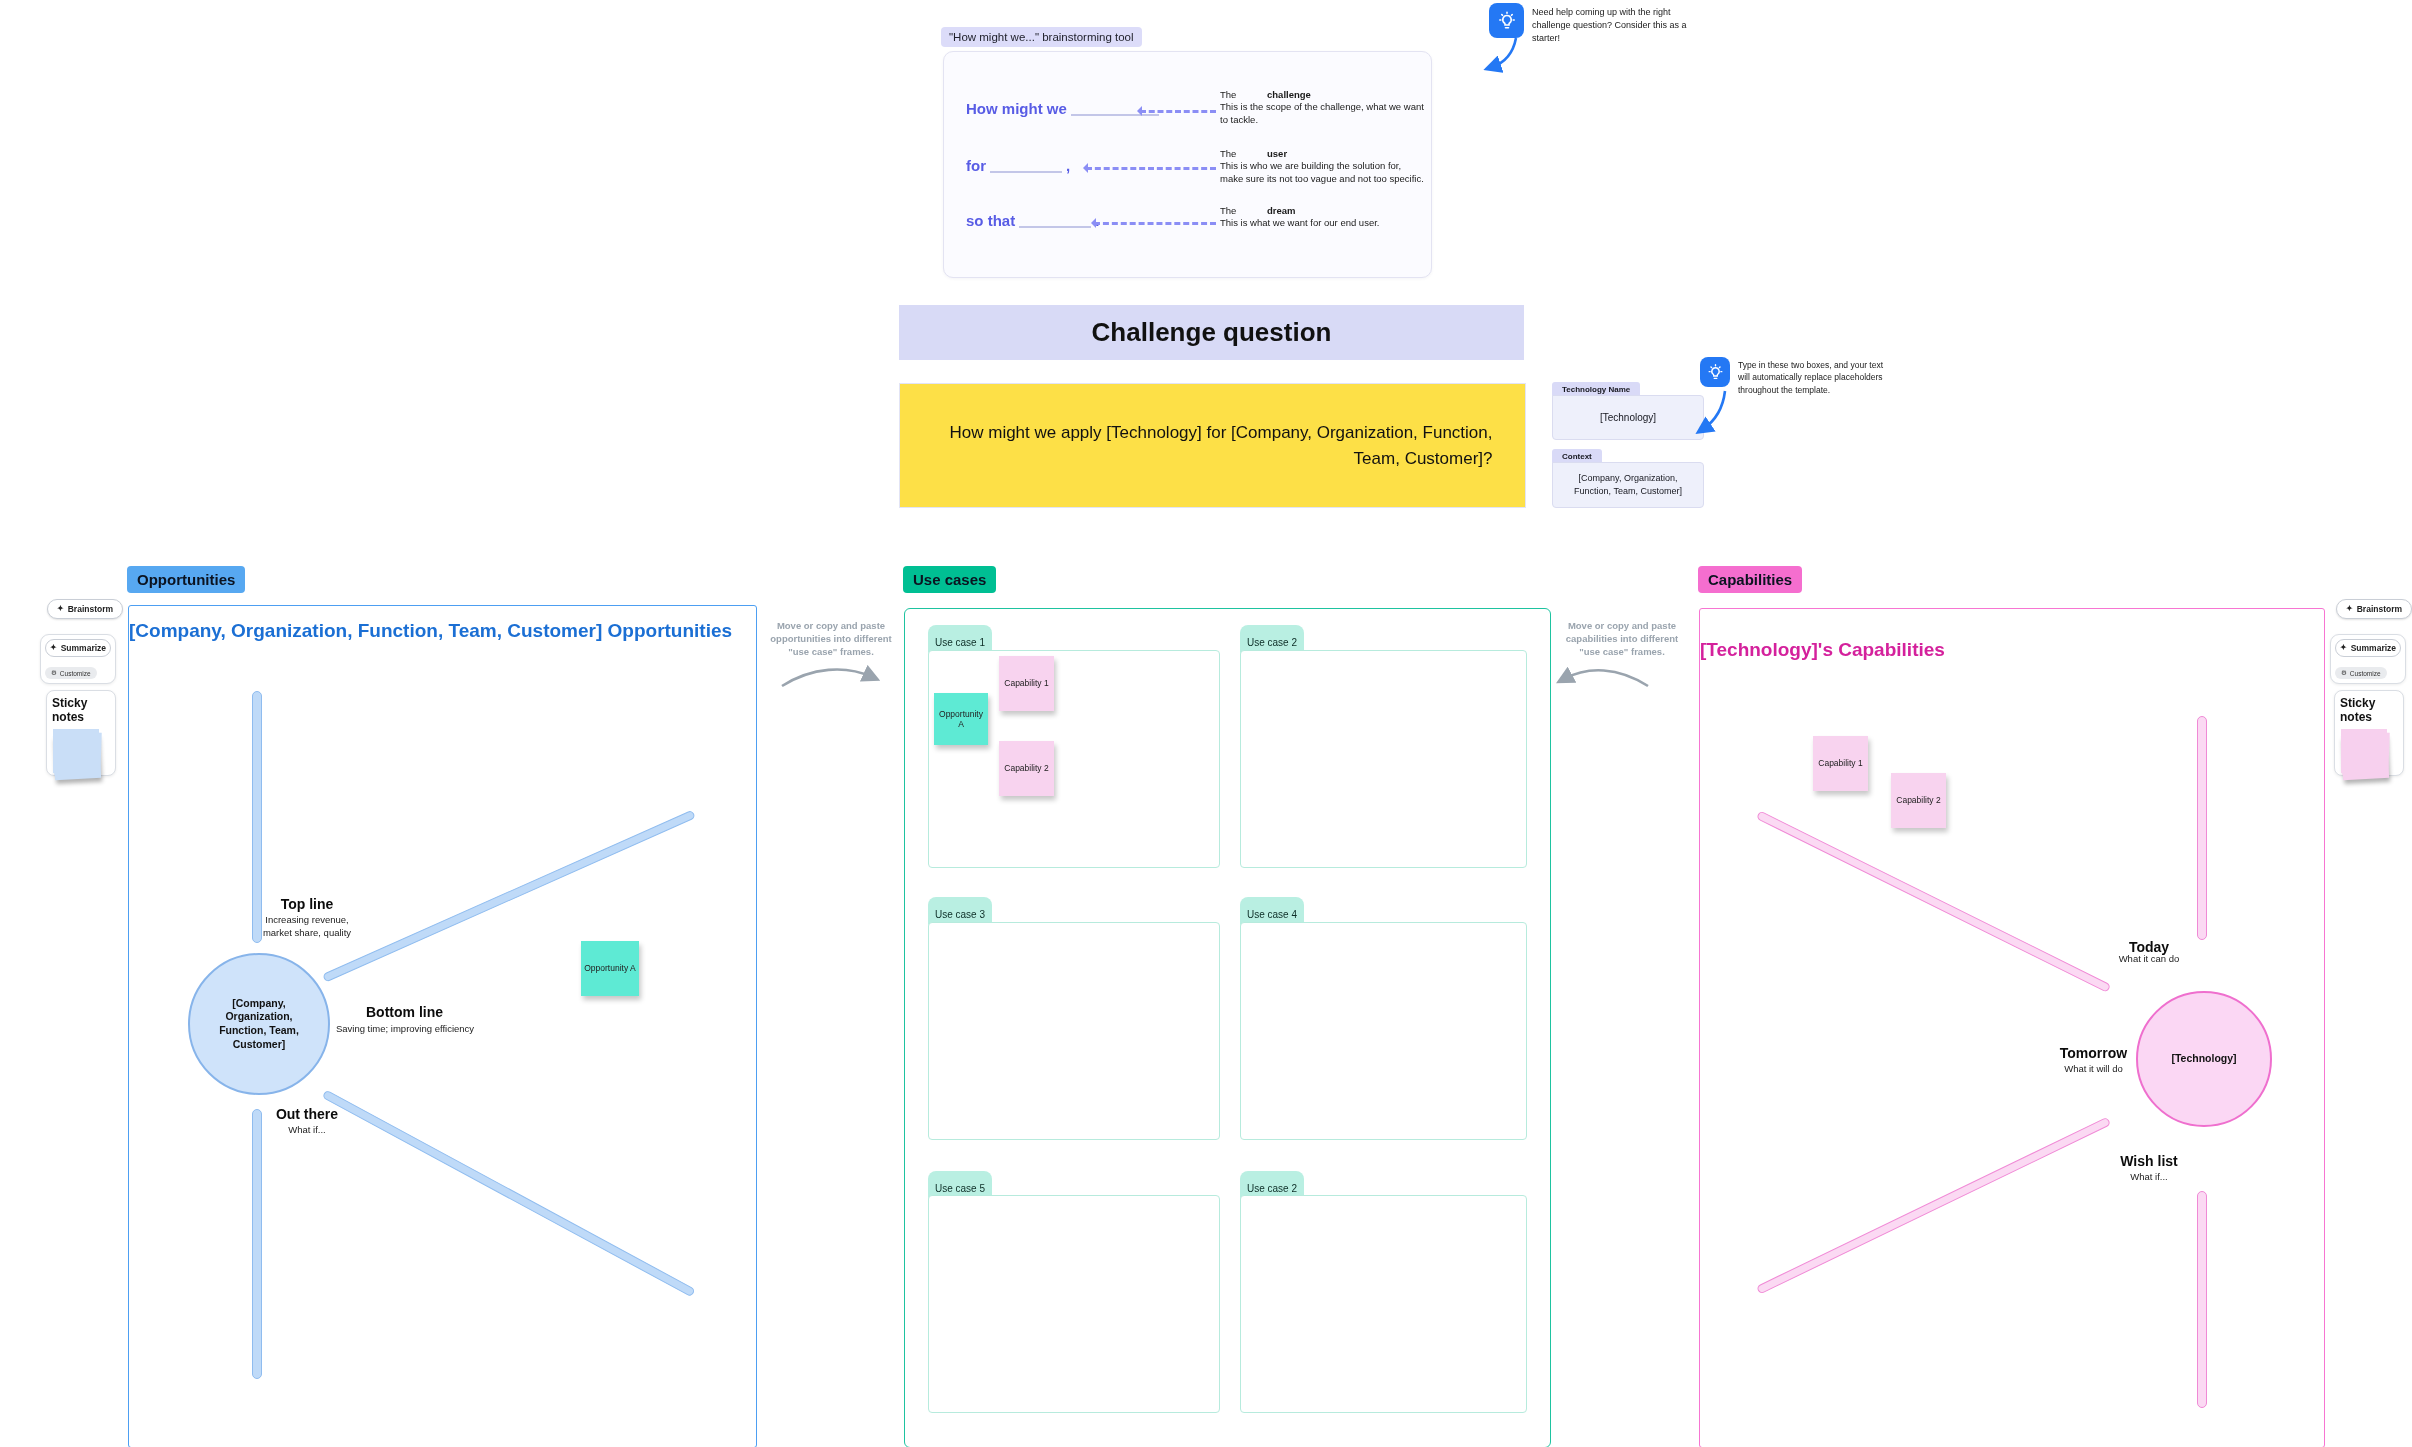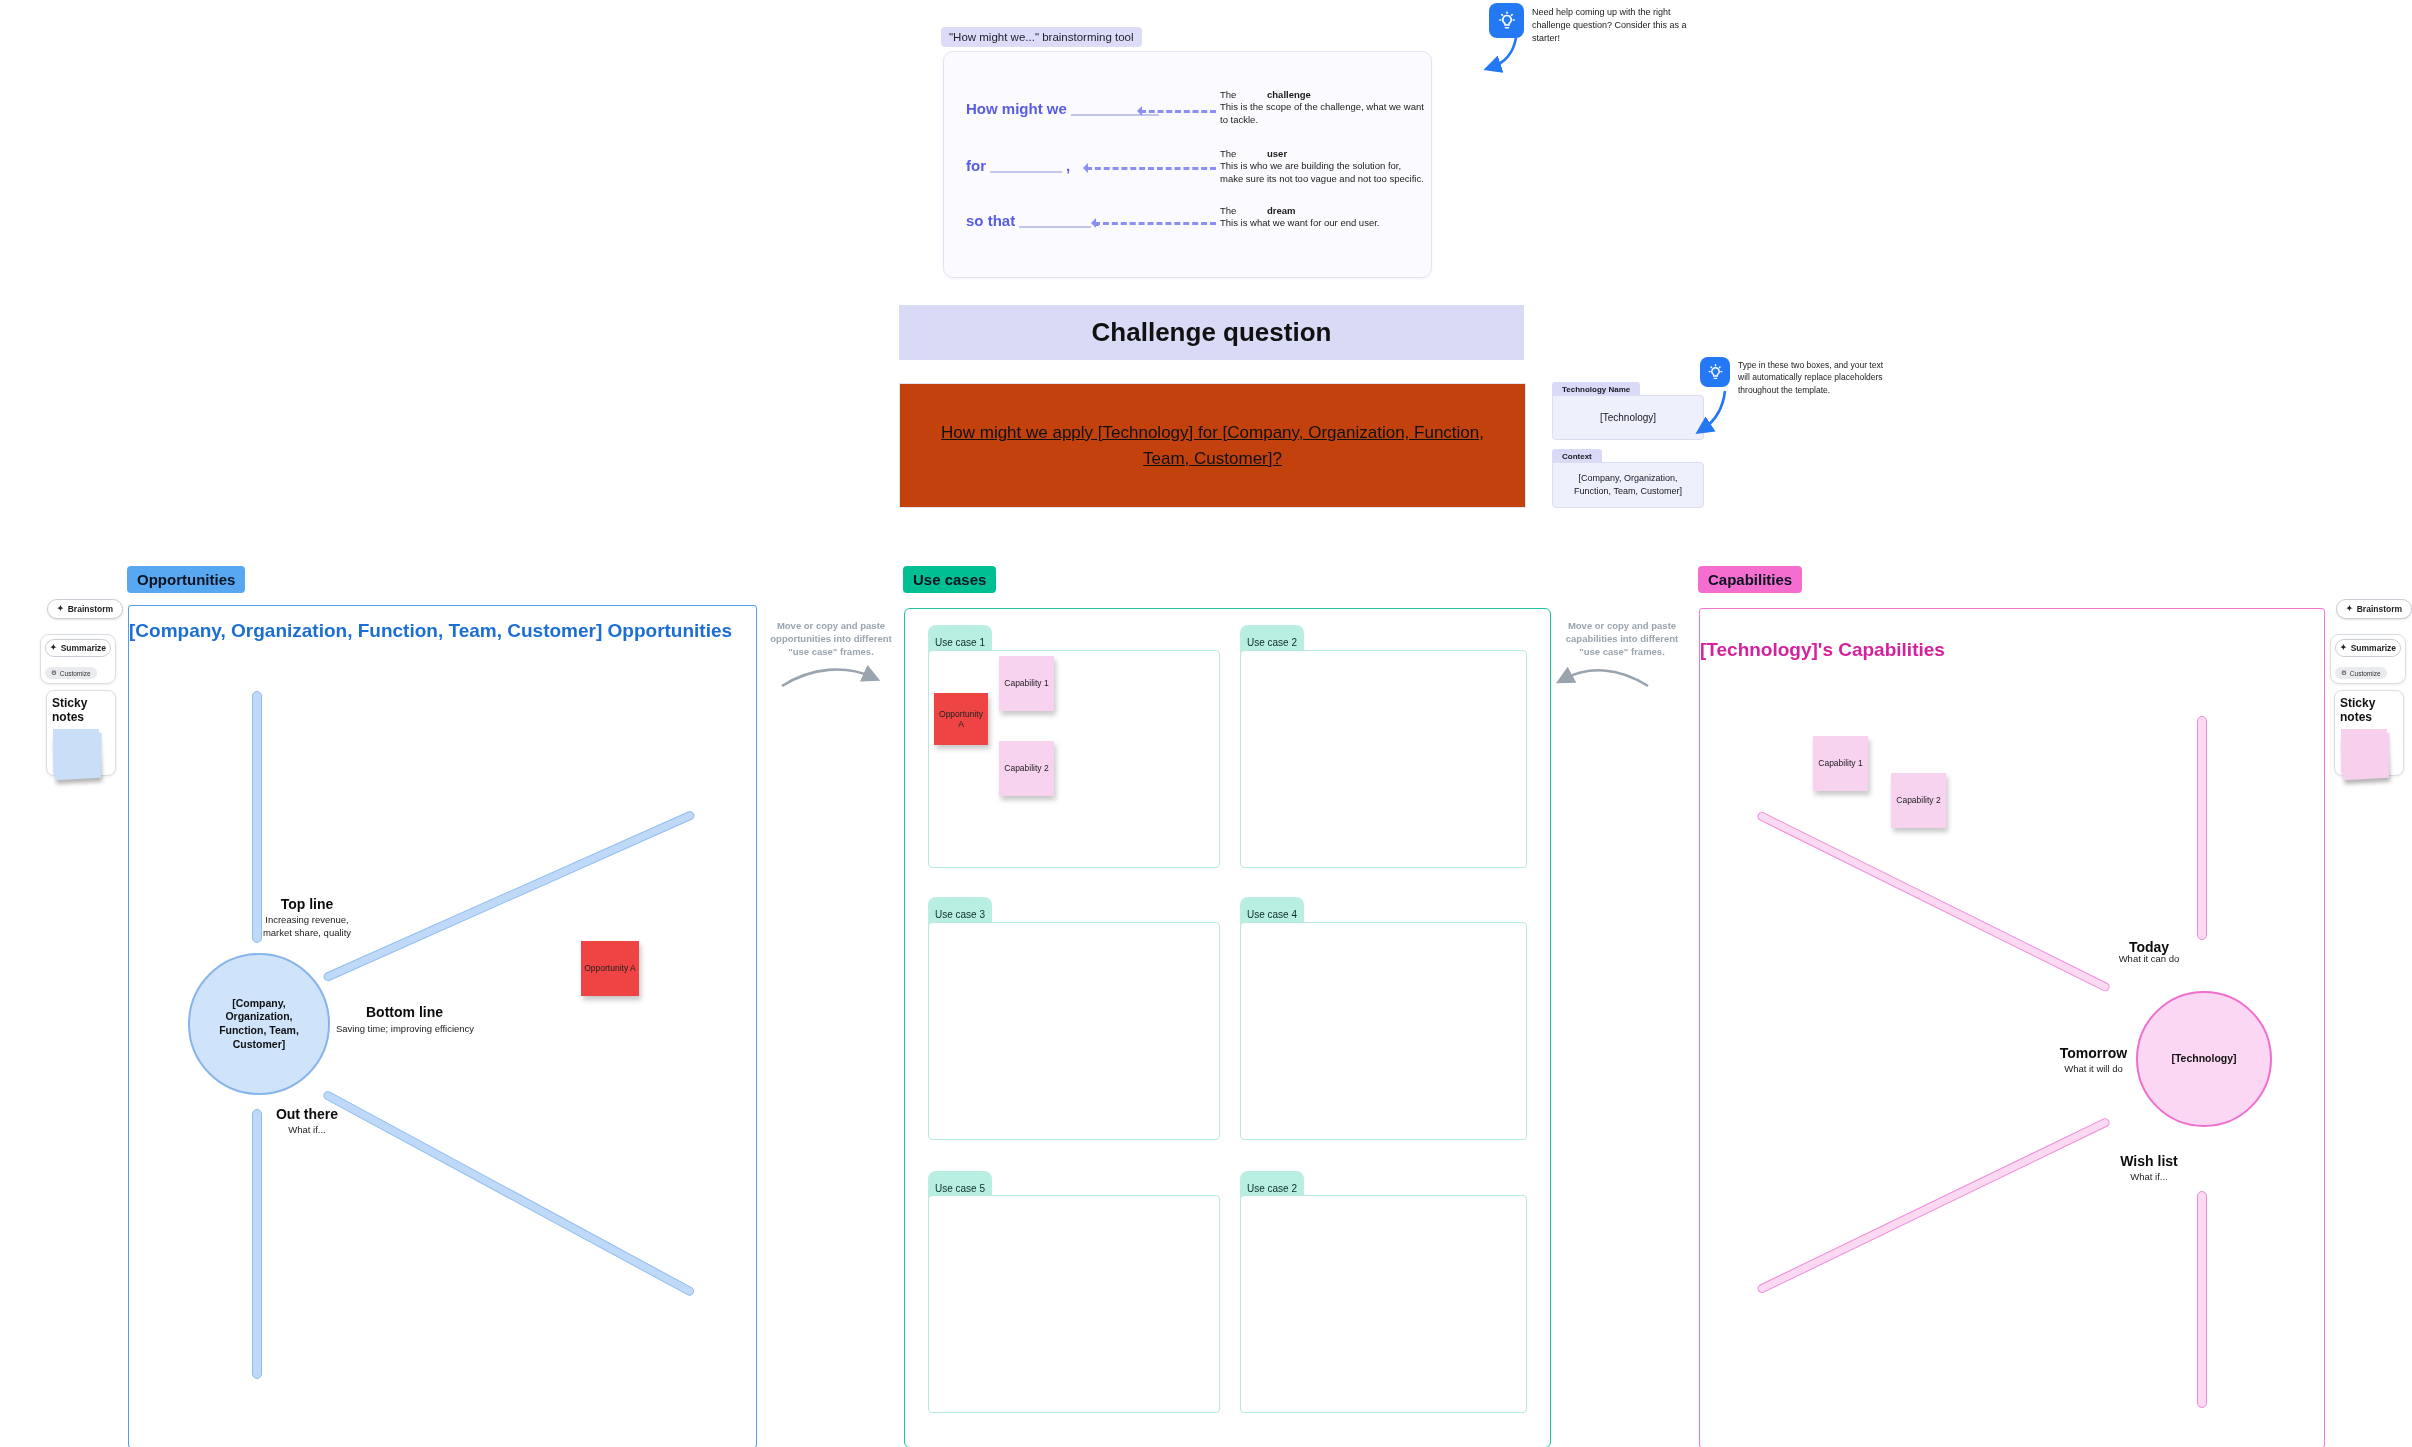--- a/index.html
+++ b/index.html
@@ -26,22 +26,22 @@
   .hmw-desc{position:absolute;width:205px;font-size:9.5px;line-height:1.3;color:#1a1a1a;}
   .hmw-desc b{display:block;font-size:9.5px;margin-left:28px;}
 
   
   .tip-icon{position:absolute;background:#2478f4;border-radius:8px;display:flex;align-items:center;justify-content:center;}
   .tip-text{position:absolute;font-size:9px;line-height:1.45;color:#1a1a1a;}
 
   
   .ch-header{position:absolute;left:899px;top:305px;width:625px;height:55px;background:#d8daf6;
              display:flex;align-items:center;justify-content:center;font-weight:bold;font-size:26px;}
-  .ch-body{position:absolute;left:899px;top:383px;width:625px;height:123px;background:#c2410c;border:1px solid #e2e4f5;
-           display:flex;align-items:center;justify-content:center;text-align:center;font-size:17px;line-height:1.5;text-decoration:underline;}
+  .ch-body{position:absolute;left:899px;top:383px;width:625px;height:123px;background:#fde047;border:1px solid #e2e4f5;
+           display:flex;align-items:center;justify-content:center;text-align:right;font-size:17px;line-height:1.5;}
   .ch-body span{display:block;width:560px;}
   .input-tab{position:absolute;background:#d9daf7;font-size:8px;font-weight:bold;padding:3px 10px;border-radius:3px 3px 0 0;color:#16171f;}
   .input-body{position:absolute;background:#eef0fb;border:1px solid #dadcf0;border-radius:0 4px 4px 4px;
               display:flex;align-items:center;justify-content:center;text-align:center;color:#16171f;}
 
   
   .frame{position:absolute;background:#fff;border-radius:3px;}
   .frame-title{position:absolute;left:0;width:100%;font-weight:bold;font-size:19px;}
   .ucbox{position:absolute;background:#fff;border:1.5px solid #b7ebdd;border-radius:4px;}
   .ucchip{position:absolute;background:#b9efe2;color:#0d2e27;font-size:10px;padding:12px 7px;border-radius:8px;text-align:center;}
@@ -54,21 +54,21 @@
           text-align:center;font-weight:bold;font-size:10.5px;line-height:1.3;}
   .circle-blue{background:#cfe3fa;border:2px solid #87b4ea;}
   .circle-pink{background:#fbd7f4;border:2px solid #ef6fce;}
   .circle span{display:block;width:82%;}
   .spoke-label{position:absolute;text-align:center;font-weight:bold;font-size:14px;color:#0c0c0c;}
   .spoke-desc{position:absolute;text-align:center;font-size:9.5px;line-height:1.32;color:#222;}
 
   
   .sticky{position:absolute;display:flex;align-items:center;justify-content:center;text-align:center;
           font-size:8.5px;line-height:1.2;color:#222;box-shadow:2px 4px 5px rgba(0,0,0,.22);}
-  .sticky-blue{background:#ef4444;}
+  .sticky-blue{background:#5eead4;}
   .sticky-pink{background:#f8d3ef;}
 
   
   .hint{position:absolute;text-align:center;font-size:9.5px;font-weight:bold;line-height:1.35;color:#9aa4ae;}
 
   
   .ai-pill{position:absolute;display:flex;align-items:center;gap:4px;background:#fff;border:1px solid #c9ced6;
            border-radius:11px;padding:4px 9px;font-size:8.5px;font-weight:bold;color:#222;
            box-shadow:0 1px 2px rgba(0,0,0,.12);white-space:nowrap;}
   .ai-card{position:absolute;background:#fff;border:1px solid #dadee4;border-radius:9px;padding:4px;

